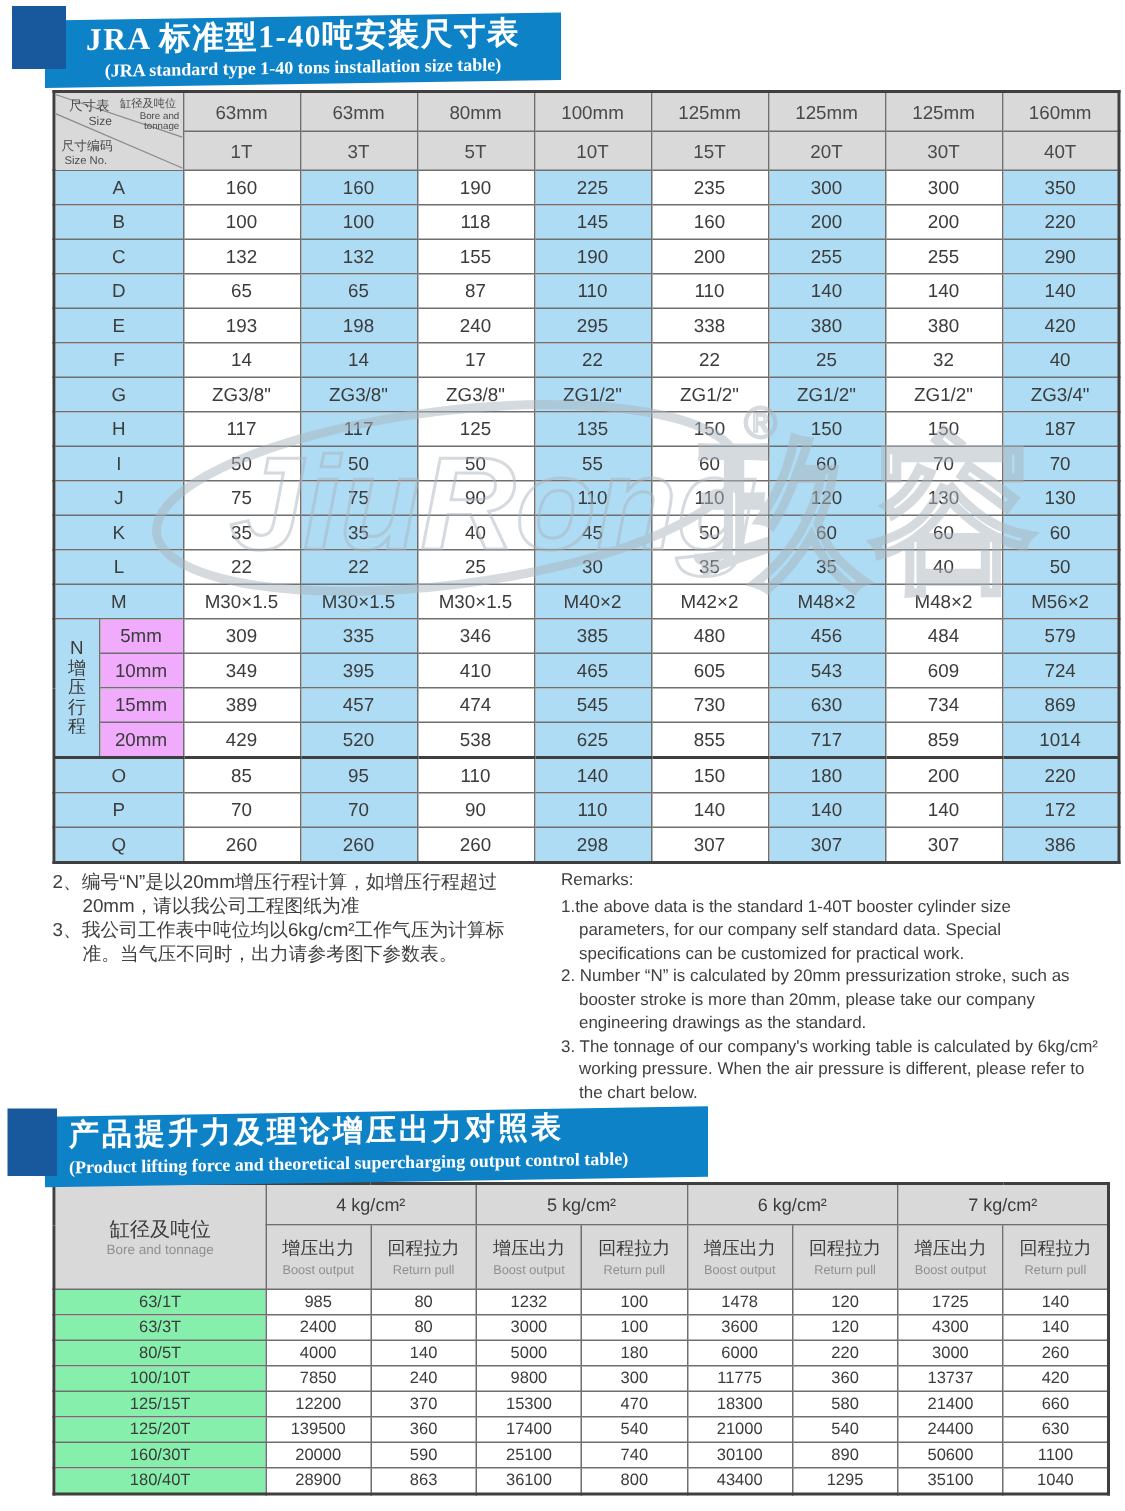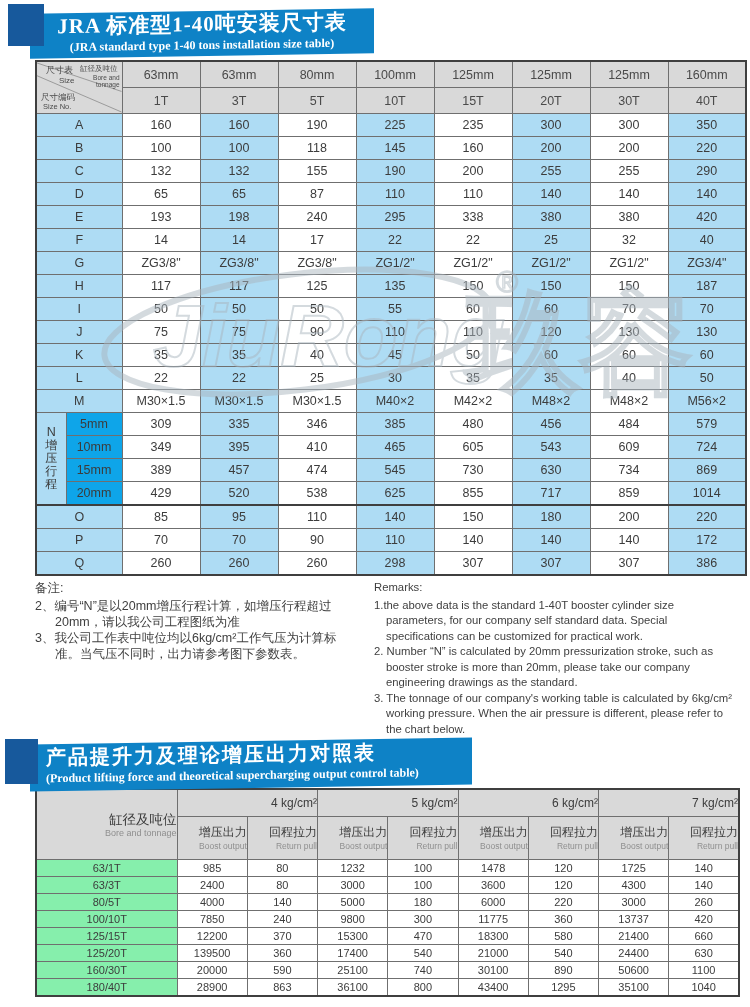--- a/index.html
+++ b/index.html
@@ -25,21 +25,21 @@
   .t1 th, .t1 td { border:1px solid #6f6f6f; text-align:center; vertical-align:middle;
                    color:#3c3c3c; overflow:hidden; padding:0; }
   .t1 thead th { background:#d9d9d9; height:25px; font-size:12.5px; font-weight:normal; color:#4a4a4a; }
   .t1 td { height:22px; font-size:12.5px; white-space:nowrap; }
   .rowlabel { background:#aedcf4; font-size:14px; }
   .c-w { background:#ffffff; }
   .c-b { background:#aedcf4; }
   .nletter { background:#aedcf4; font-size:13px; vertical-align:top; padding-top:3px; }
   .nvert { display:block; width:14px; margin:1px auto 0; line-height:13px; font-size:12px;
            word-break:break-all; white-space:normal;font-family:Liberation Mono, monospace; }
-  .nsub { background:#0ea5e9; font-size:13px; }
+  .nsub { background:#f0abfc; font-size:13px; }
   .thick-top td { border-top:2px solid #3f3f3f; }
 
   
   .corner { position:relative; }
   .cor-svg { position:absolute; left:0; top:0; width:100%; height:100%; }
   .cor { position:absolute; color:#4a4a4a; line-height:1; white-space:nowrap; }
   .cor-a  { top:4px;  left:9px;  font-size:9px; }
   .cor-a2 { top:15px; left:22px; font-size:8px; }
   .cor-b  { top:3px;  right:4px; font-size:7.5px; }
   .cor-b2 { top:12px; right:2px; width:42px; font-size:6.5px; line-height:7px;
@@ -55,21 +55,21 @@
   .rem-cn { left:35px;  width:318px; font-size:12.5px; line-height:16px; }
   .rem-en { left:374px; width:362px; font-size:11.3px; line-height:15.5px; }
   .rtitle { margin-bottom:2px; }
   .rem-cn .ritem { padding-left:20px; text-indent:-20px; }
   .rem-en .ritem { padding-left:12px; text-indent:-12px; }
 
   
   .t2 { position:absolute; left:35px; top:788px; width:705px; z-index:1; border:2px solid #3f3f3f; }
   .t2 th, .t2 td { border:1px solid #6f6f6f; text-align:center; vertical-align:middle;
                    color:#3c3c3c; padding:0; overflow:hidden; }
-  .t2 thead th { background:#d9d9d9; font-weight:normal;text-align:right; }
+  .t2 thead th { background:#d9d9d9; font-weight:normal; }
   .t2 .press-th { height:26px; font-size:12px; }
   .t2 .sub-th { height:42px; }
   .t2 .sub-cn { display:block; font-size:12px; color:#3c3c3c; line-height:15px;font-family:Liberation Mono, monospace; }
   .t2 .sub-en { display:block; font-size:8.5px; color:#8f8f8f; line-height:10px; }
   .corner2 .c2cn { display:block; font-size:13.5px; line-height:17px; }
   .corner2 .c2en { display:block; font-size:9px; color:#8f8f8f; line-height:11px; }
   .t2 td { height:16px; font-size:11px; white-space:nowrap; }
   .rowlabel2 { background:#86efac; }
 </style>
 </head>
@@ -358,21 +358,20 @@
   <div class="wm">
     <svg width="680" height="160" viewBox="0 0 680 160">
       <ellipse cx="250" cy="82" rx="195" ry="58" transform="rotate(-7 250 82)" fill="none" stroke="#aab6bf" stroke-width="6"></ellipse>
       <text x="105" y="116" font-family="Liberation Sans, sans-serif" font-style="italic" font-weight="bold" font-size="88" fill="none" stroke="#aab6bf" stroke-width="2">JiuRong</text>
       <text x="448" y="42" font-family="Liberation Sans, sans-serif" font-size="30" fill="none" stroke="#aab6bf" stroke-width="1.5">®</text>
       <text x="420" y="132" font-family="Liberation Sans, sans-serif" font-weight="bold" font-size="112" fill="none" stroke="#aab6bf" stroke-width="2.5">玖容</text>
     </svg>
   </div>
 
   <div class="remarks rem-cn">
-    <div class="rtitle">备注:</div>
     <div id="rem-cn-items">
         <div class="ritem">2、编号“N”是以20mm增压行程计算，如增压行程超过20mm，请以我公司工程图纸为准</div>
         <div class="ritem">3、我公司工作表中吨位均以6kg/cm²工作气压为计算标准。当气压不同时，出力请参考图下参数表。</div>
       </div>
   </div>
   <div class="remarks rem-en">
     <div class="rtitle">Remarks:</div>
     <div id="rem-en-items">
         <div class="ritem">1.the above data is the standard 1-40T booster cylinder size parameters, for our company self standard data. Special specifications can be customized for practical work.</div>
         <div class="ritem">2. Number “N” is calculated by 20mm pressurization stroke, such as booster stroke is more than 20mm, please take our company engineering drawings as the standard.</div>

